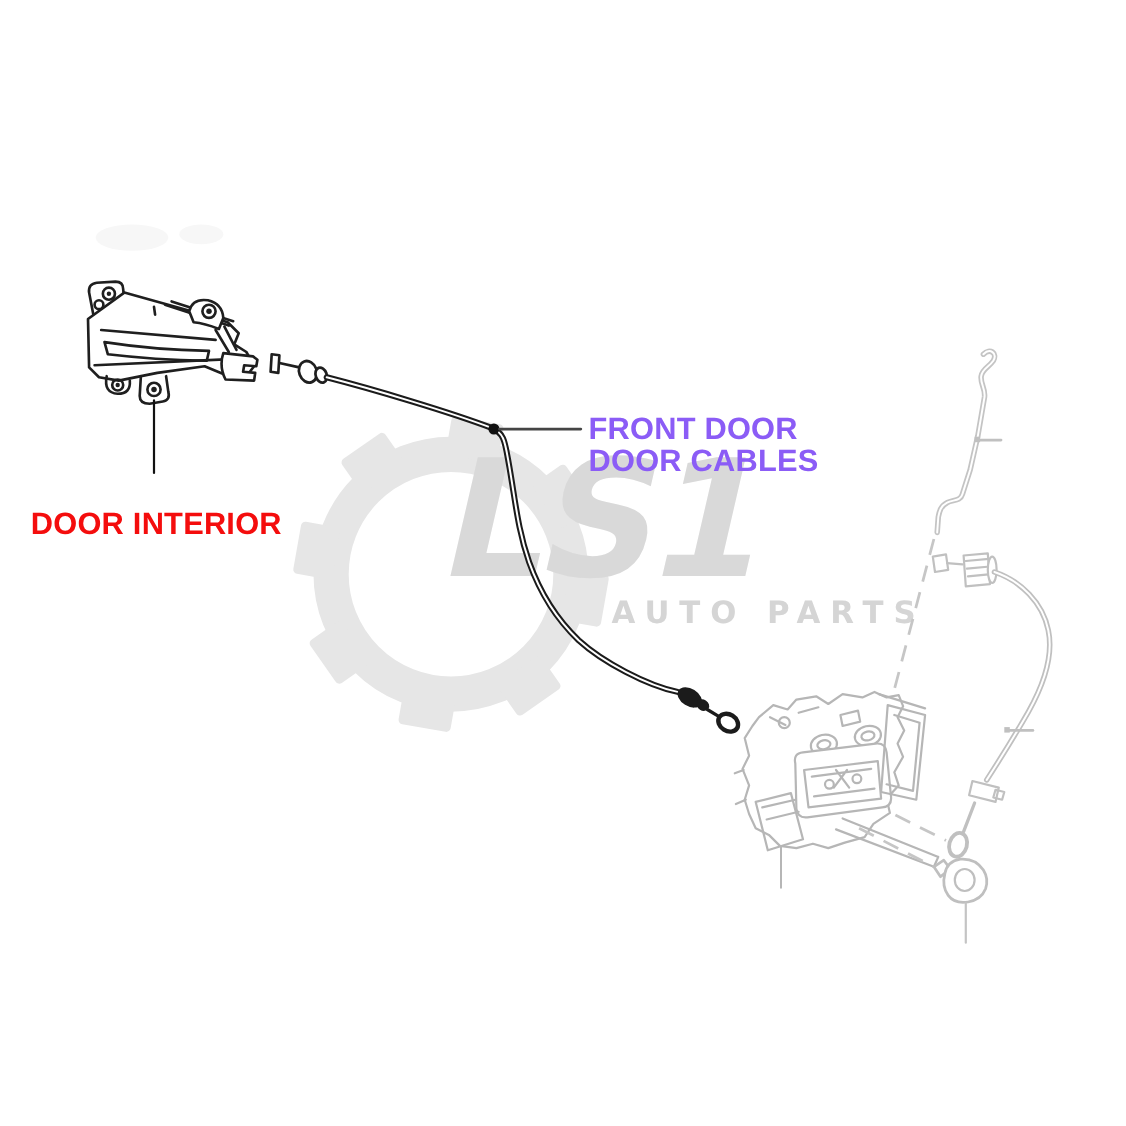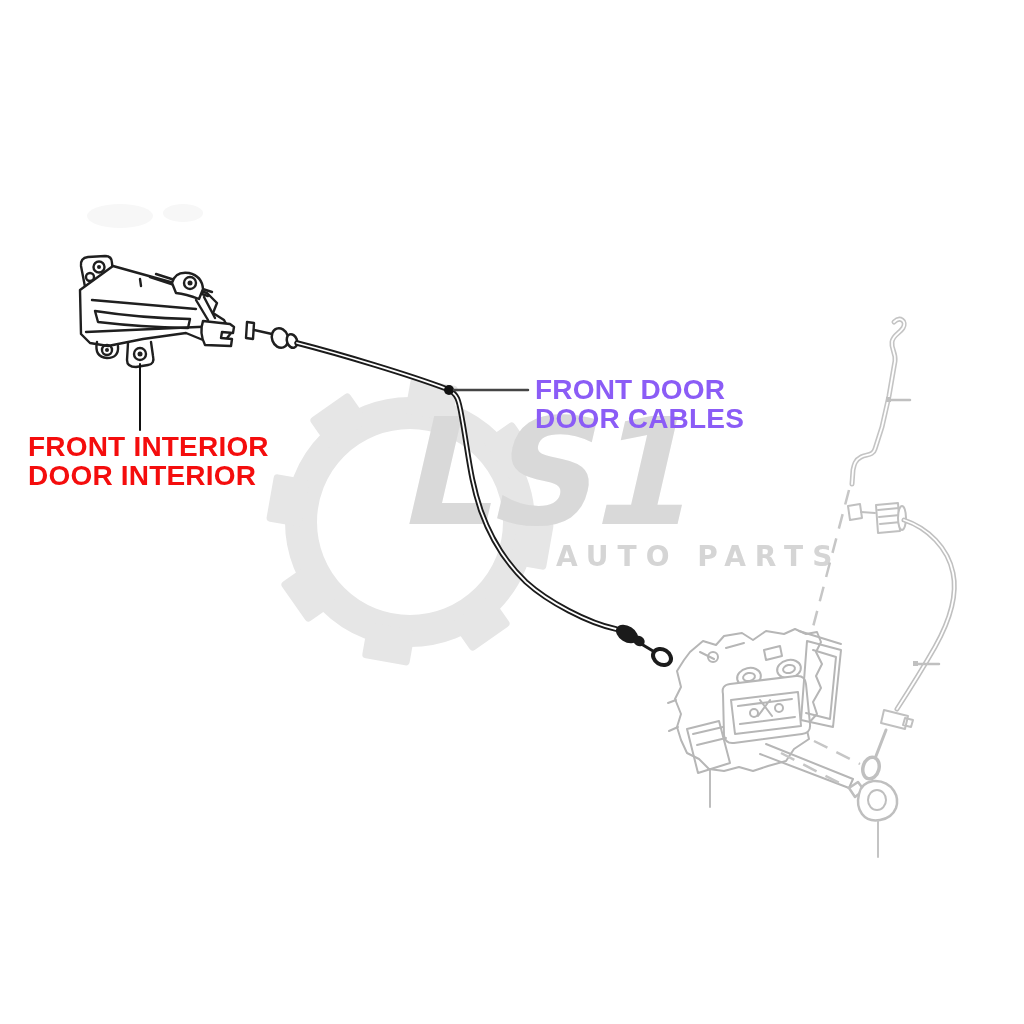--- a/index.html
+++ b/index.html
@@ -152,21 +152,21 @@
       <circle cx="449" cy="390" r="5" fill="#111111" stroke="none"></circle>
     </g>
 
     <g stroke-linecap="round">
       <path d="M 140,364 L 140,430" stroke="#111111" stroke-width="2" fill="none"></path>
       <path d="M 454,390 L 528,390" stroke="#454545" stroke-width="2.5" fill="none"></path>
     </g>
   </svg>
 
   <div class="callout callout-handles" style="color: rgb(244, 13, 13);">
-    <span>FRONT INTERIOR</span><br>
+    <br>
     <span>DOOR INTERIOR</span>
   </div>
   <div class="callout callout-cables" style="color: #8b5cf6;">
     <span>FRONT DOOR</span><br>
     <span>DOOR CABLES</span>
   </div>
 
 </div>
 
 </body></html>

